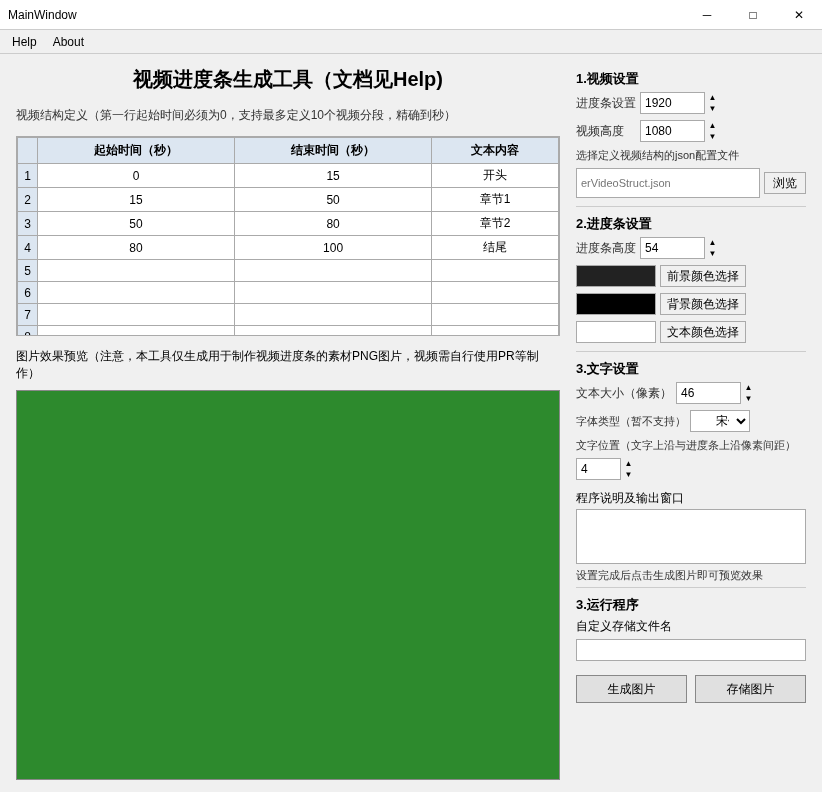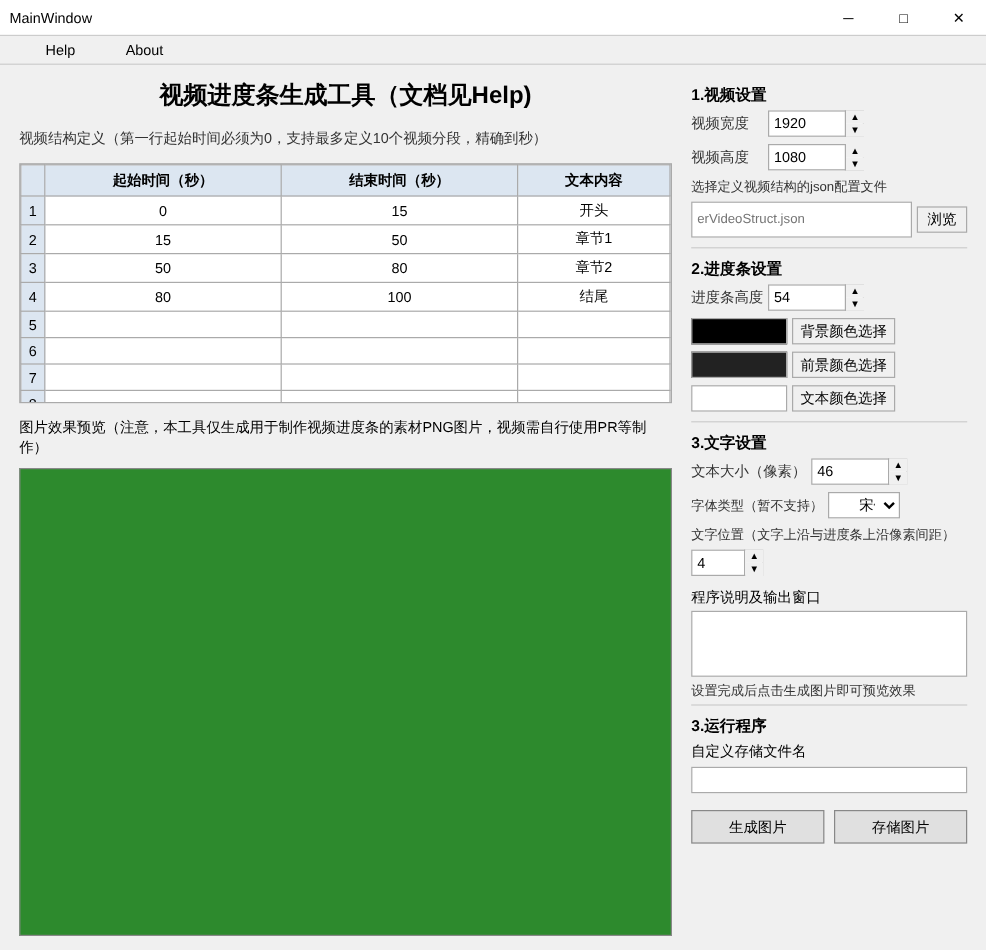--- a/index.html
+++ b/index.html
@@ -43,21 +43,20 @@
       display: flex;
       height: 24px;
       align-items: center;
       border-bottom: 1px solid #ccc;
       padding: 0 4px;
     }
     .menu-item {
       padding: 2px 8px;
       cursor: pointer;
       font-size: 12px;
-      margin-left: 26px;
     }
 
     .main-content {
       display: flex;
       padding: 12px 16px;
       gap: 16px;
       height: calc(792px - 54px);
     }
 
     .left-panel {
@@ -368,21 +367,21 @@
 
     <div class="preview-label">图片效果预览（注意，本工具仅生成用于制作视频进度条的素材PNG图片，视频需自行使用PR等制作）</div>
     <div class="preview-area"></div>
   </div>
 
   <div class="right-panel">
 
     <div class="section-title">1.视频设置</div>
 
     <div class="form-row">
-      <span class="form-label">视频宽度</span>
+      <span class="form-label">进度条设置</span>
       <div class="spin-wrap">
         <input class="spin-input" type="text" value="1920" style="">
         <div class="spin-btns">
           <button class="spin-btn">▲</button>
           <button class="spin-btn">▼</button>
         </div>
       </div>
     </div>
 
     <div class="form-row">
@@ -411,27 +410,27 @@
       <div class="spin-wrap">
         <input class="spin-input" type="text" value="54" style="">
         <div class="spin-btns">
           <button class="spin-btn">▲</button>
           <button class="spin-btn">▼</button>
         </div>
       </div>
     </div>
 
     <div class="color-row">
+      <div class="color-box" id="fg-color-box" style="background:#222222;"></div>
+      <button class="color-btn">前景颜色选择</button>
+    </div>
+
+    <div class="color-row">
       <div class="color-box" id="bg-color-box" style="background:#000000;"></div>
       <button class="color-btn">背景颜色选择</button>
-    </div>
-
-    <div class="color-row">
-      <div class="color-box" id="fg-color-box" style="background:#222222;"></div>
-      <button class="color-btn">前景颜色选择</button>
     </div>
 
     <div class="color-row">
       <div class="color-box" id="text-color-box" style="background:#ffffff;border:1px solid #aaa;"></div>
       <button class="color-btn">文本颜色选择</button>
     </div>
 
     <hr class="divider">
 
     <div class="section-title">3.文字设置</div>

